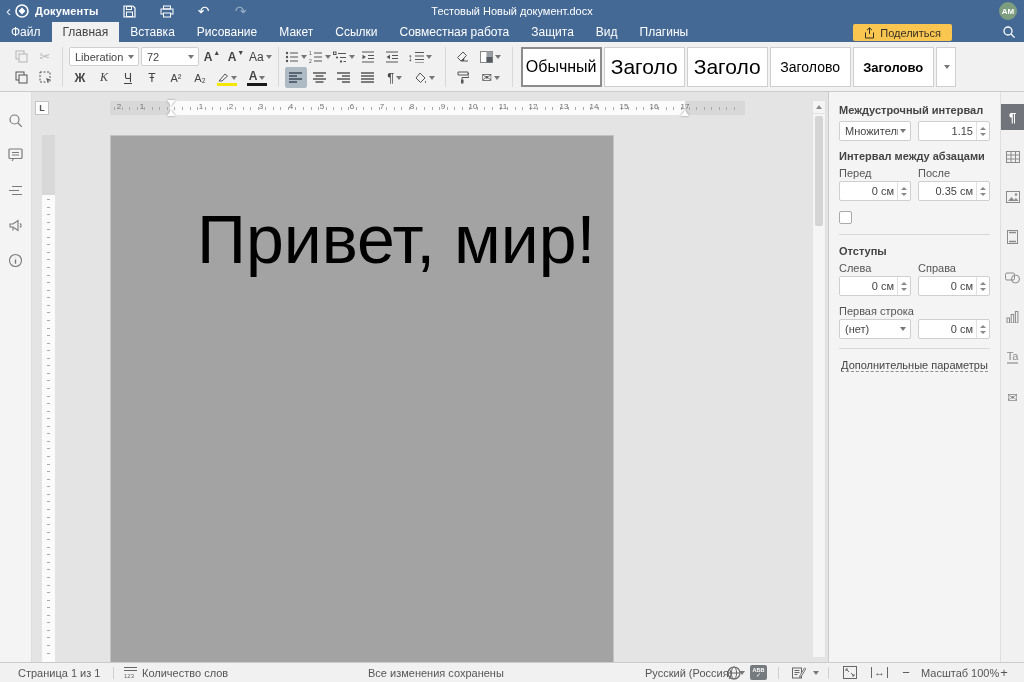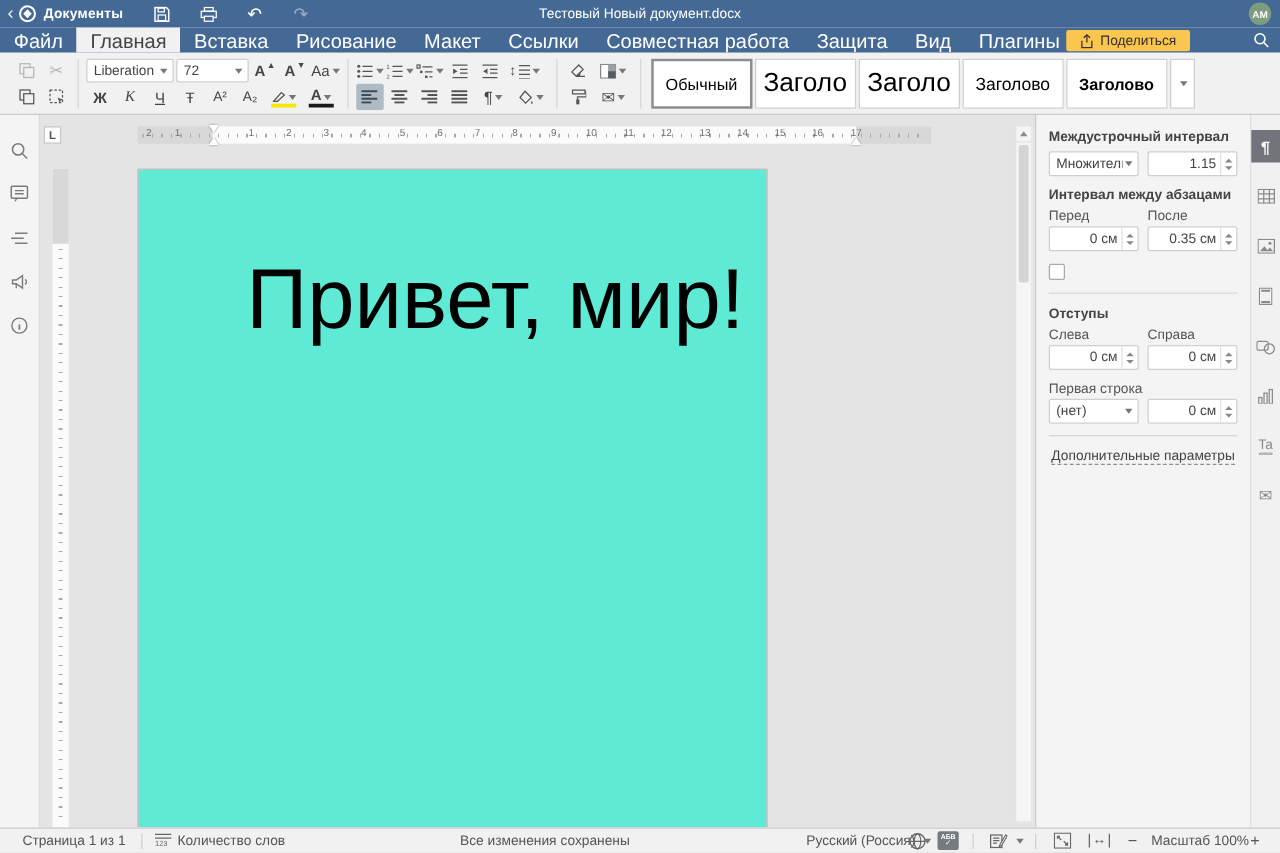--- a/index.html
+++ b/index.html
@@ -14,21 +14,21 @@
   .appname { font-size:11px; font-weight:bold; letter-spacing:.2px; margin-right:22px; }
   .hd-icons { display:flex; gap:19px; align-items:center; }
   .hd-btn { width:18px; height:16px; display:flex; align-items:center; justify-content:center; }
   .hd-glyph { font-size:14px; line-height:12px; color:#fff; }
   .hd-glyph.dim { opacity:.45; }
   .doc-title { position:absolute; left:0; right:0; text-align:center; font-size:11px; color:#fff; pointer-events:none; }
   .avatar { position:absolute; right:7px; top:2px; width:18px; height:18px; border-radius:50%;
     background:#7d9d7f; color:#fff; font-size:8px; font-weight:bold; display:flex; align-items:center; justify-content:center; }
 
   .menubar { height:20px; background:#446995; display:flex; align-items:stretch; position:relative; }
-  .tab { font-size:16px; color:#fff; padding:3px 11px 0 11px; cursor:default; }
+  .tab { font-size:12px; color:#fff; padding:3px 11px 0 11px; cursor:default; }
   .tab.active { background:#f1f1f1; color:#444;text-align:center; }
   .share-btn { position:absolute; right:72px; top:2px; height:17px; background:#fbc64f; border-radius:2px;
     display:flex; align-items:center; gap:5px; padding:0 11px; font-size:11px; color:#33302a; cursor:pointer; }
   .menubar .search { position:absolute; right:8px; top:3px; }
 
   
   .toolbar { height:50px; background:#f1f1f1; border-bottom:1px solid #cbcbcb; display:flex; padding:3px 6px 2px 6px; }
   .tgroup { display:flex; flex-direction:column; justify-content:space-between; padding:1px 4px; }
   .trow { display:flex; align-items:center; gap:2px; height:21px; }
   .tsep { width:1px; background:#d8d8d8; margin:2px 2px; }
@@ -44,21 +44,21 @@
   .glyph-b { font-weight:bold; } .glyph-i { font-style:italic; font-family:"Liberation Serif",serif; }
   .glyph-u { text-decoration:underline; } .glyph-s { position:relative; }
   .underbar { position:absolute; left:4px; right:4px; bottom:2px; height:3px; }
   .fsz { font-size:12px; font-weight:bold; position:relative; }
 
   
   .gallery { flex:1; display:flex; gap:2px; align-items:center; padding:1px 2px 1px 6px; }
   .chip { width:81px; height:40px; background:#fff; border:1px solid #cfcfcf; display:flex; align-items:center;
     justify-content:center; overflow:hidden; white-space:nowrap; color:#000; cursor:pointer; }
   .chip.sel { border:2px solid #8c8c8c; }
-  .chip.s0 { font-size:13px; } .chip.s1 { font-size:10.5px; }
+  .chip.s0 { font-size:16px; } .chip.s1 { font-size:10.5px; }
   .chip.s2 { font-size:21px; } .chip.s3 { font-size:14px; } .chip.s4 { font-size:13px; font-weight:bold; }
   .gal-more { width:20px; height:40px; background:#fff; border:1px solid #cfcfcf; display:flex; align-items:center; justify-content:center; cursor:pointer; }
 
   
   .main { display:flex; height:570px; }
   .left-rail { width:32px; background:#f4f4f4; border-right:1px solid #dcdcdc; display:flex; flex-direction:column;
     align-items:center; padding-top:18px; gap:15px; }
   .rail-btn { width:20px; height:20px; display:flex; align-items:center; justify-content:center; cursor:pointer; }
 
   .doc-area { flex:1; position:relative; background:#e4e4e4; overflow:hidden; }
@@ -69,21 +69,21 @@
   .h-ruler .ticks { position:absolute; left:4px; right:4px; top:6px; height:3px;
     background-image:repeating-linear-gradient(to right,#a9a9a9 0 1px,transparent 1px 7.56px); }
   .tick-num { position:absolute; top:1px; transform:translateX(-50%); font-size:8px; color:#6f6f6f; }
   .ind-top { position:absolute; left:57px; top:-1px; width:0; height:0; border-left:4px solid transparent; border-right:4px solid transparent; border-top:6px solid #fff; filter:drop-shadow(0 0 1px #888); }
   .ind-bot { position:absolute; left:57px; bottom:-1px; width:0; height:0; border-left:4px solid transparent; border-right:4px solid transparent; border-bottom:6px solid #fff; filter:drop-shadow(0 0 1px #888); }
   .ind-right { position:absolute; left:571px; bottom:-1px; width:0; height:0; border-left:4px solid transparent; border-right:4px solid transparent; border-bottom:6px solid #fff; filter:drop-shadow(0 0 1px #888); }
   .v-ruler { position:absolute; left:10px; top:43px; bottom:0; width:13px; background:#fbfbfb; }
   .v-ruler .vmargin { position:absolute; top:0; left:0; right:0; height:60px; background:#d8d8d8; }
   .v-ruler .vticks { position:absolute; top:64px; bottom:4px; left:5px; width:3px;
     background-image:repeating-linear-gradient(to bottom,#a9a9a9 0 1px,transparent 1px 7.56px); }
-  .page { position:absolute; left:78px; top:43px; width:504px; bottom:-6px; background:#5eead4; border:1px solid #c2c2c2; }
+  .page { position:absolute; left:78px; top:43px; width:504px; bottom:-6px; background:#a3a3a3; border:1px solid #c2c2c2; }
   .doc-text { padding:64px 0 0 86px; font-size:68px; color:#000; letter-spacing:0; }
   .v-scroll { position:absolute; right:2px; top:8px; bottom:4px; width:14px; background:#f5f5f5; border:1px solid #e2e2e2; }
   .v-scroll .arrow { height:13px; border-bottom:1px solid #e2e2e2; display:flex; align-items:center; justify-content:center; }
   .v-scroll .arrow i { width:0; height:0; border-left:3px solid transparent; border-right:3px solid transparent; border-bottom:4px solid #8a8a8a; }
   .v-scroll .thumb { margin:2px 2px; height:110px; background:#d4d4d4; border-radius:2px; }
 
   
   .right-panel { width:196px; background:#f4f4f4; border-left:1px solid #cbcbcb; display:flex; }
   .rp-content { width:172px; padding:12px 10px 0 10px; font-size:11px; color:#444; }
   .rp-head { font-weight:bold; margin-bottom:5px; color:#444; }

